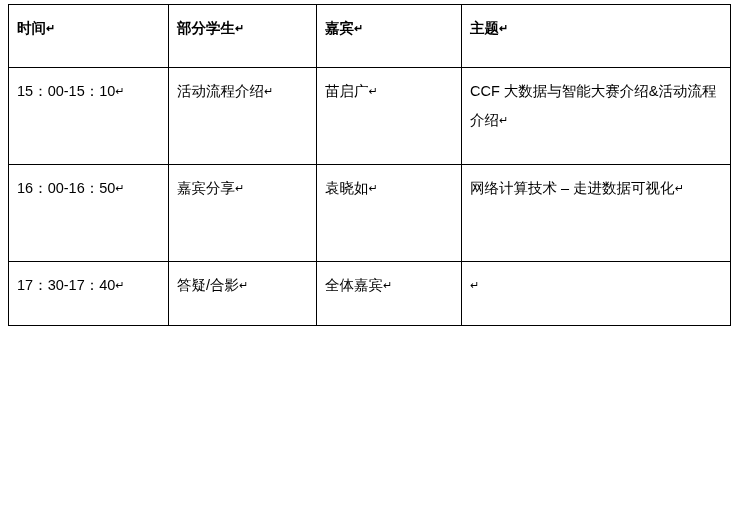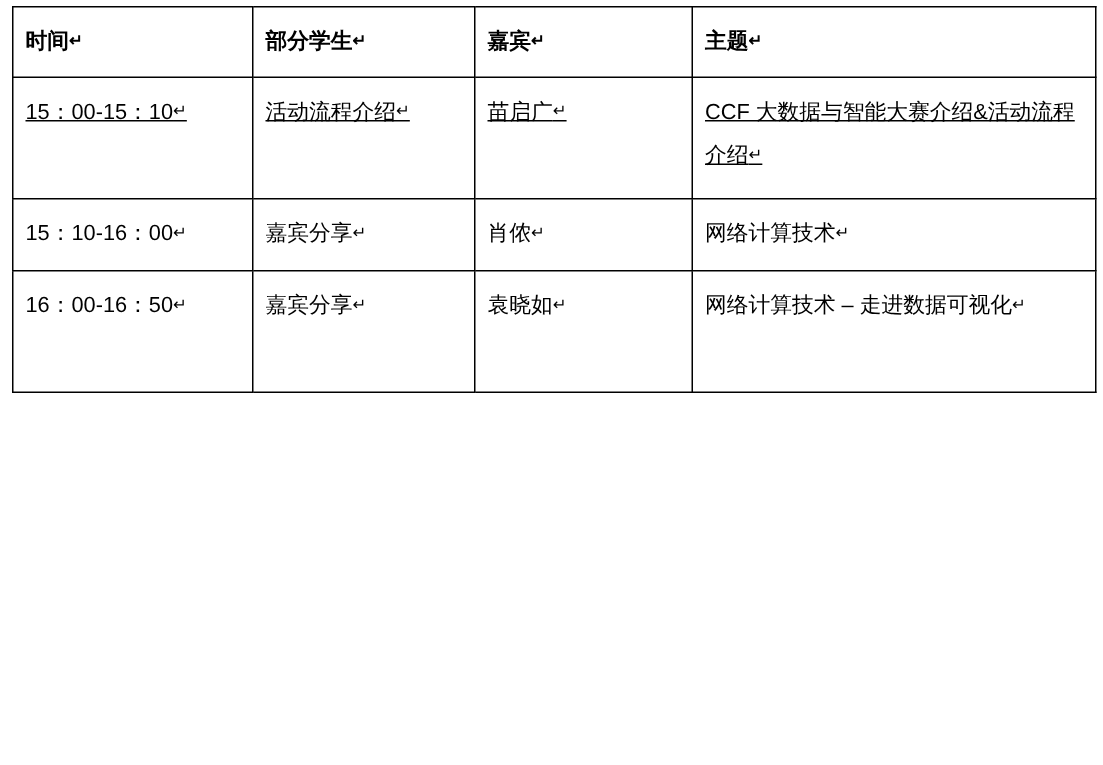--- a/index.html
+++ b/index.html
@@ -23,21 +23,21 @@
   table.schedule {
     border-collapse: collapse;
     width: 722px;
     margin-left: 8px;
     margin-top: 4px;
     table-layout: fixed;
   }
   table.schedule td, table.schedule th {
     border: 1px solid #000000;
     vertical-align: top;
-    padding: 9px 8px 9px 8px;
+    padding: 9px 8px 25px 8px;
     font-size: 14.5px;
     line-height: 1.95;
     font-weight: normal;
     text-align: left;
   }
   table.schedule th {
     font-weight: bold;
   }
   .col-time { width: 160px; }
   .col-agenda { width: 148px; }
@@ -51,21 +51,21 @@
   }
   .mark {
     font-size: 11px;
     color: #000;
     vertical-align: middle;
     letter-spacing: 0;
   }
   .cell-text {
     display: inline;
   }
-  .r1 td { height: 62px; text-decoration: underline; }
+  .r1 td { height: 62px; }
   .r2 td { height: 28px; }
   .r3 td { height: 62px; margin-top: 30px; }
   .r4 td { height: 28px; }
   .r5 td { height: 28px; }
   .r6 td { height: 62px; }
 </style>
 </head>
 <body>
 
 <div class="page">
@@ -84,27 +84,27 @@
         <th><span class="cell-text">主题</span><span class="mark">↵</span></th>
       </tr>
     </thead>
     <tbody>
       <tr class="r1">
         <td><span class="cell-text">15：00-15：10</span><span class="mark">↵</span></td>
         <td><span class="cell-text">活动流程介绍</span><span class="mark">↵</span></td>
         <td><span class="cell-text">苗启广</span><span class="mark">↵</span></td>
         <td><span class="cell-text">CCF 大数据与智能大赛介绍&amp;活动流程介绍</span><span class="mark">↵</span></td>
       </tr>
-      <tr class="r2">
-        <td><span class="cell-text">15：10-16：00</span><span class="mark">↵</span></td>
-        <td><span class="cell-text">嘉宾分享</span><span class="mark">↵</span></td>
-        <td><span class="cell-text">肖侬</span><span class="mark">↵</span></td>
-        <td><span class="cell-text">网络计算技术</span><span class="mark">↵</span></td>
-      </tr>
       <tr class="r3">
         <td><span class="cell-text">16：00-16：50</span><span class="mark">↵</span></td>
         <td><span class="cell-text">嘉宾分享</span><span class="mark">↵</span></td>
         <td><span class="cell-text">袁晓如</span><span class="mark">↵</span></td>
         <td><span class="cell-text">网络计算技术 – 走进数据可视化</span><span class="mark">↵</span></td>
       </tr>
+      <tr class="r5">
+        <td><span class="cell-text">17：30-17：40</span><span class="mark">↵</span></td>
+        <td><span class="cell-text">答疑/合影</span><span class="mark">↵</span></td>
+        <td><span class="cell-text">全体嘉宾</span><span class="mark">↵</span></td>
+        <td><span class="cell-text"></span><span class="mark">↵</span></td>
+      </tr>
     </tbody>
   </table>
 </div>
 
 </body></html>

